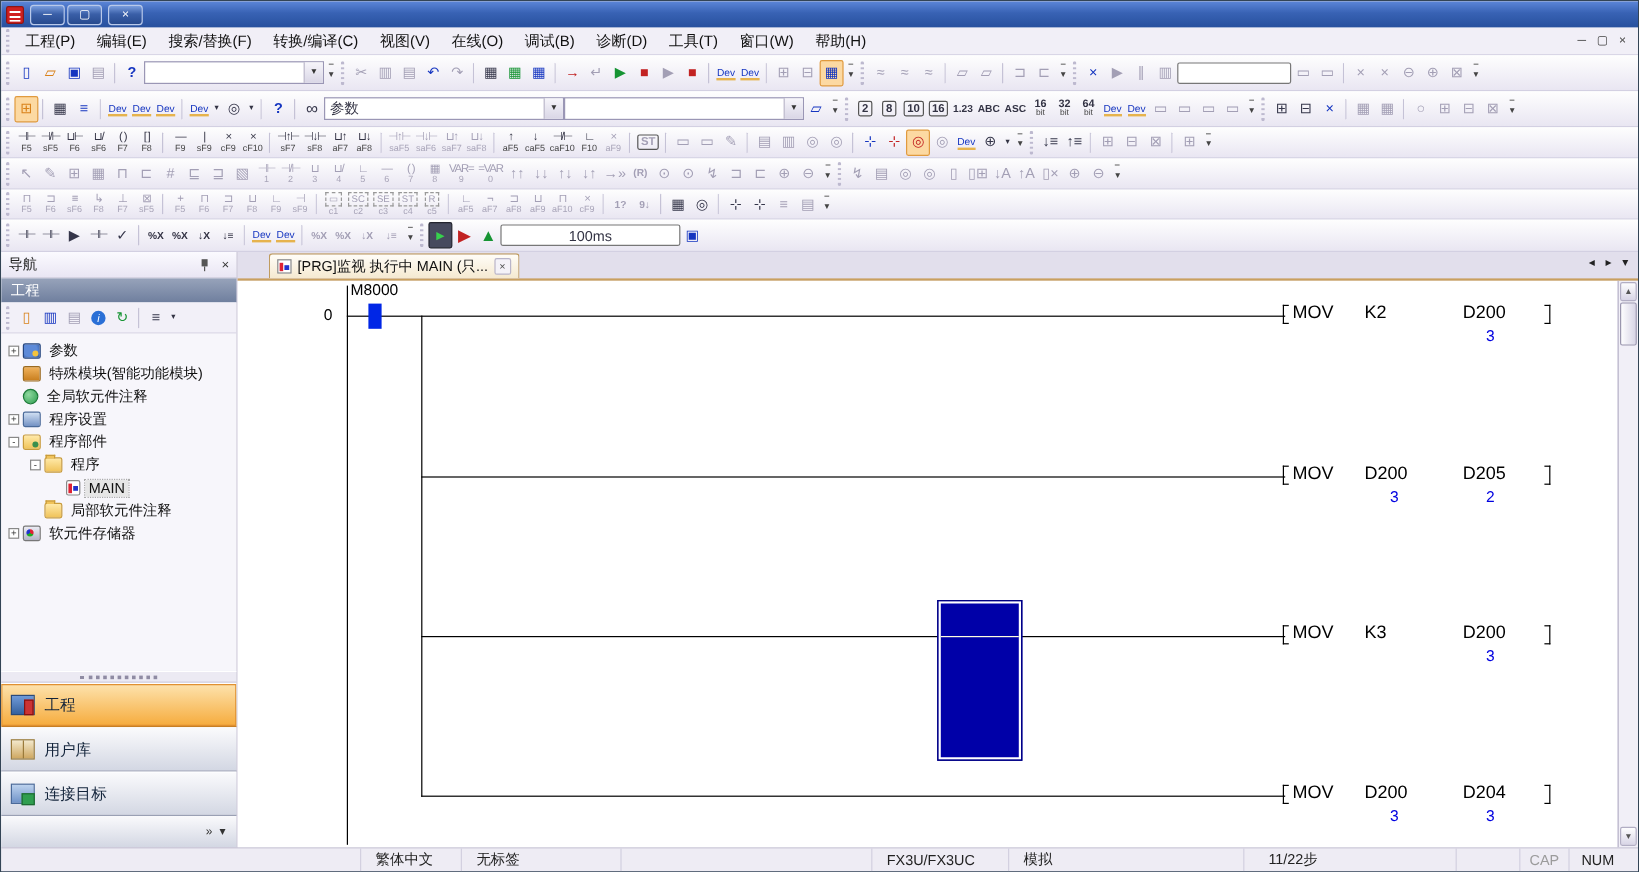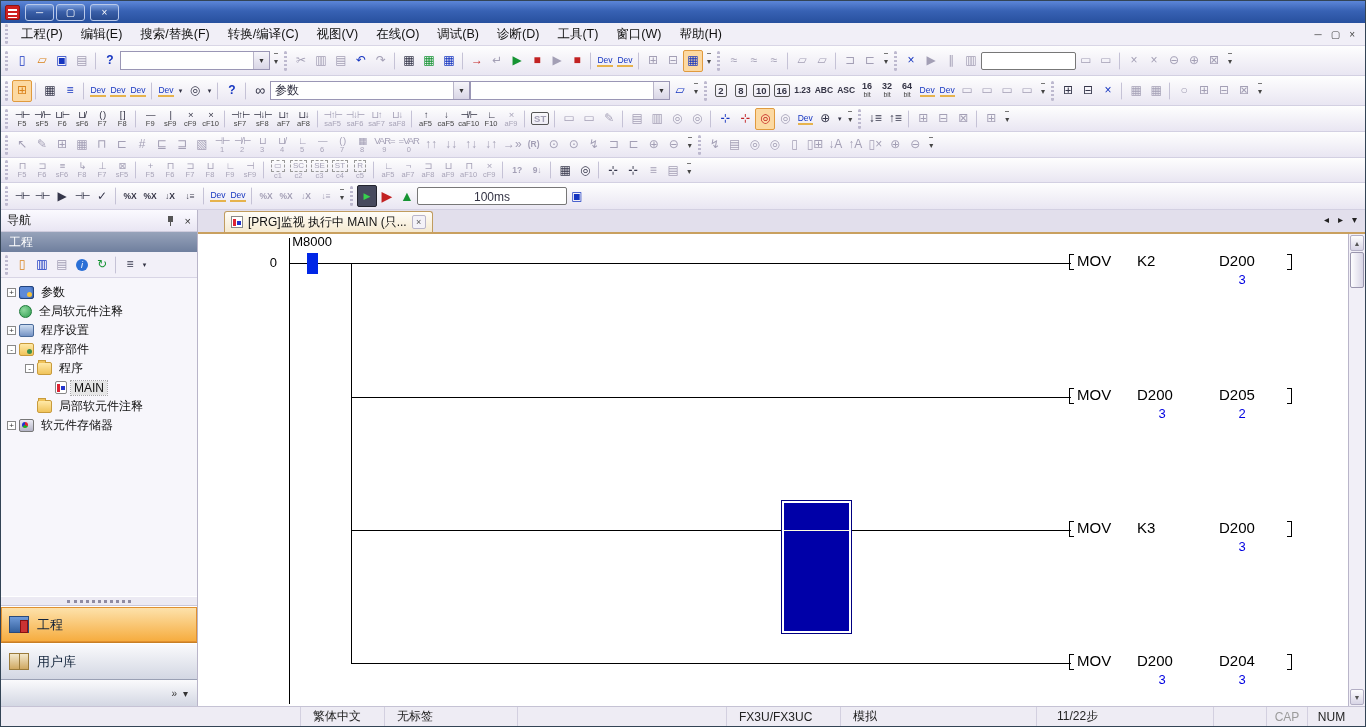--- a/index.html
+++ b/index.html
@@ -1050,20 +1050,25 @@
           </span>
       </div>
       <div class="tree">
 
           <div class="trow lv0">
             <span class="exp">+</span>
             <span class="ti ti-gear"></span>
             <span class="tlabel">参数</span>
           </div>
 
+          <div class="trow lv0">
+            <span class="exp"></span>
+            <span class="ti ti-module"></span>
+            <span class="tlabel">特殊模块(智能功能模块)</span>
+          </div>
 
           <div class="trow lv0">
             <span class="exp"></span>
             <span class="ti ti-globe"></span>
             <span class="tlabel">全局软元件注释</span>
           </div>
 
           <div class="trow lv0">
             <span class="exp">+</span>
             <span class="ti ti-screen"></span>
@@ -1106,20 +1111,24 @@
         <div class="navbtn sel">
           <span class="bi bi-proj"></span>
           <span class="blabel">工程</span>
         </div>
 
         <div class="navbtn">
           <span class="bi bi-lib"></span>
           <span class="blabel">用户库</span>
         </div>
 
+        <div class="navbtn">
+          <span class="bi bi-conn"></span>
+          <span class="blabel">连接目标</span>
+        </div>
 
       <div class="nav-more">
         <span>»</span>
         <span>▾</span>
       </div>
     </div>
 
     <div class="editor">
       <div class="tabstrip">
         <div class="tab">

